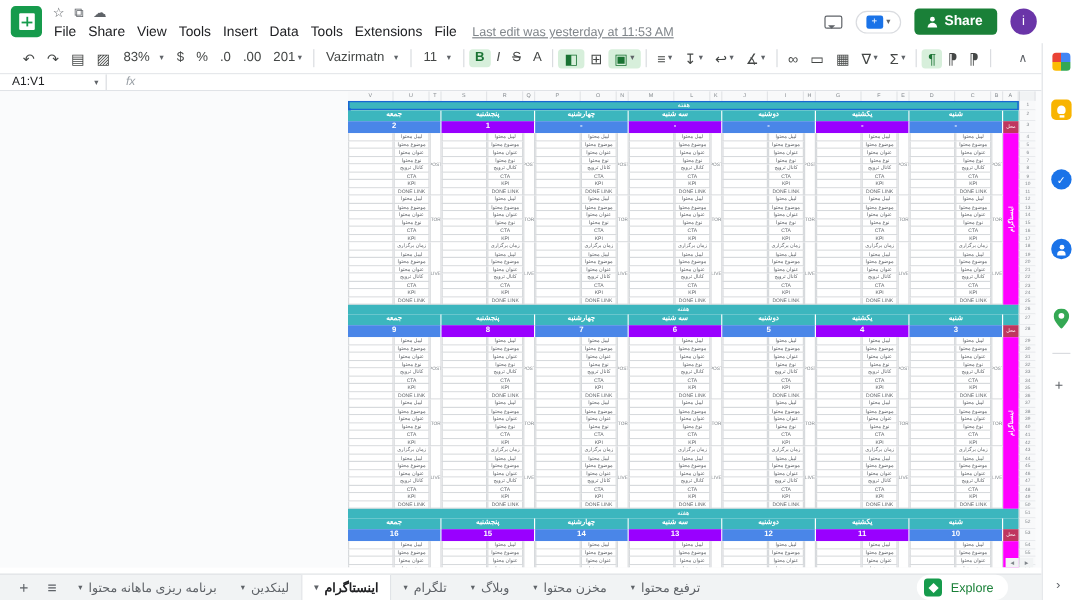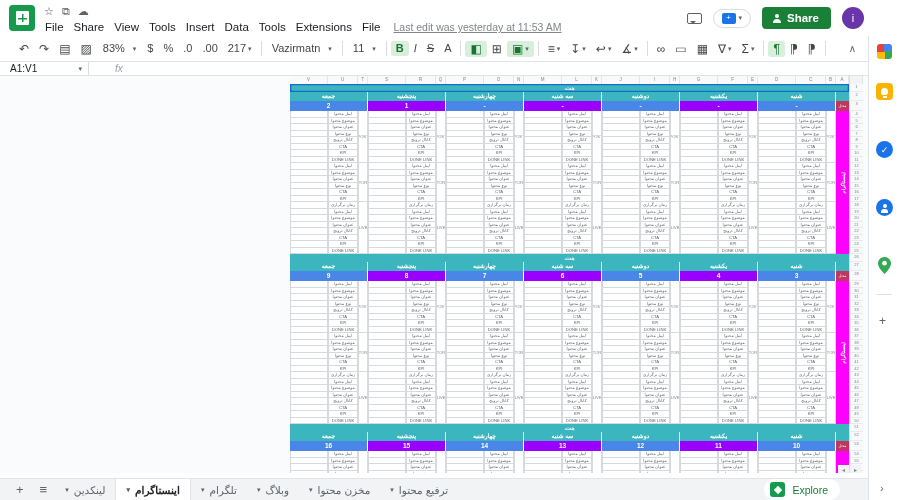--- a/index.html
+++ b/index.html
@@ -51,21 +51,21 @@
   .t-italic { font-style:italic; }
   .t-strike { text-decoration:line-through; }
   .t-collapse { position:absolute; right:12px; font-size:10px; color:#5f6368; }
 
   
   .fbar { position:absolute; left:0; top:62px; width:868px; height:14px; background:#fff;
     border-bottom:1px solid #e0e3e7; display:flex; align-items:center; }
   .namebox { width:88px; display:flex; align-items:center; justify-content:space-between;
     padding:0 6px 0 10px; font-size:10px; color:#202124; }
   .fbar-div { width:1px; height:13px; background:#dadce0; }
-  .fx { font-size:10px; font-style:italic; color:#9aa0a6; margin-left:26px; }
+  .fx { font-size:10px; font-style:italic; color:#9aa0a6; margin-left:16px; }
 
   
   .sheet-area { position:absolute; left:0; top:76px; width:868px; height:397px; background:#fafbfc; overflow:hidden; }
   .colstrip { position:absolute; left:290px; top:0; height:8px; display:flex; background:#f8f9fa; }
   .colstrip .cl { border-right:0.5px solid #e3e5e8; font-size:4.5px; color:#80868b; text-align:center; line-height:8px; }
   .corner { background:#f1f3f4; border-left:0.5px solid #dadce0; }
   .gridbody { position:absolute; left:290px; top:8px; width:573px; height:389px; overflow:hidden; }
   .grow { display:flex; }
   .cell { overflow:hidden; }
   .teal { background:#3cb6be; color:#fff; }
@@ -190,21 +190,21 @@
       <span class="t-item">
         <span>%</span>
       </span>
       <span class="t-item">
         <span>.0</span>
       </span>
       <span class="t-item">
         <span>.00</span>
       </span>
       <span class="t-item">
-        <span>217</span>
+        <span>201</span>
         <span class="caret">▾</span>
       </span>
       <span class="t-div"></span>
       <span class="t-item t-select">
         <span>Vazirmatn</span>
         <span class="caret">▾</span>
       </span>
       <span class="t-div"></span>
       <span class="t-item t-select">
         <span>11</span>
@@ -1316,20 +1316,24 @@
       <span class="sb">▸</span>
     </div>
   </div>
 
   <div class="tabbar">
     <span class="tb-btn">+</span>
     <span class="tb-btn">≡</span>
     <span id="tabs-holder" style="display:flex;height:22px;">
         <span class="sheet-tab">
           <span class="caret">▾</span>
+          <span class="tab-label">برنامه ریزی ماهانه محتوا</span>
+        </span>
+        <span class="sheet-tab">
+          <span class="caret">▾</span>
           <span class="tab-label">لینکدین</span>
         </span>
         <span class="sheet-tab active">
           <span class="caret">▾</span>
           <span class="tab-label">اینستاگرام</span>
         </span>
         <span class="sheet-tab">
           <span class="caret">▾</span>
           <span class="tab-label">تلگرام</span>
         </span>

